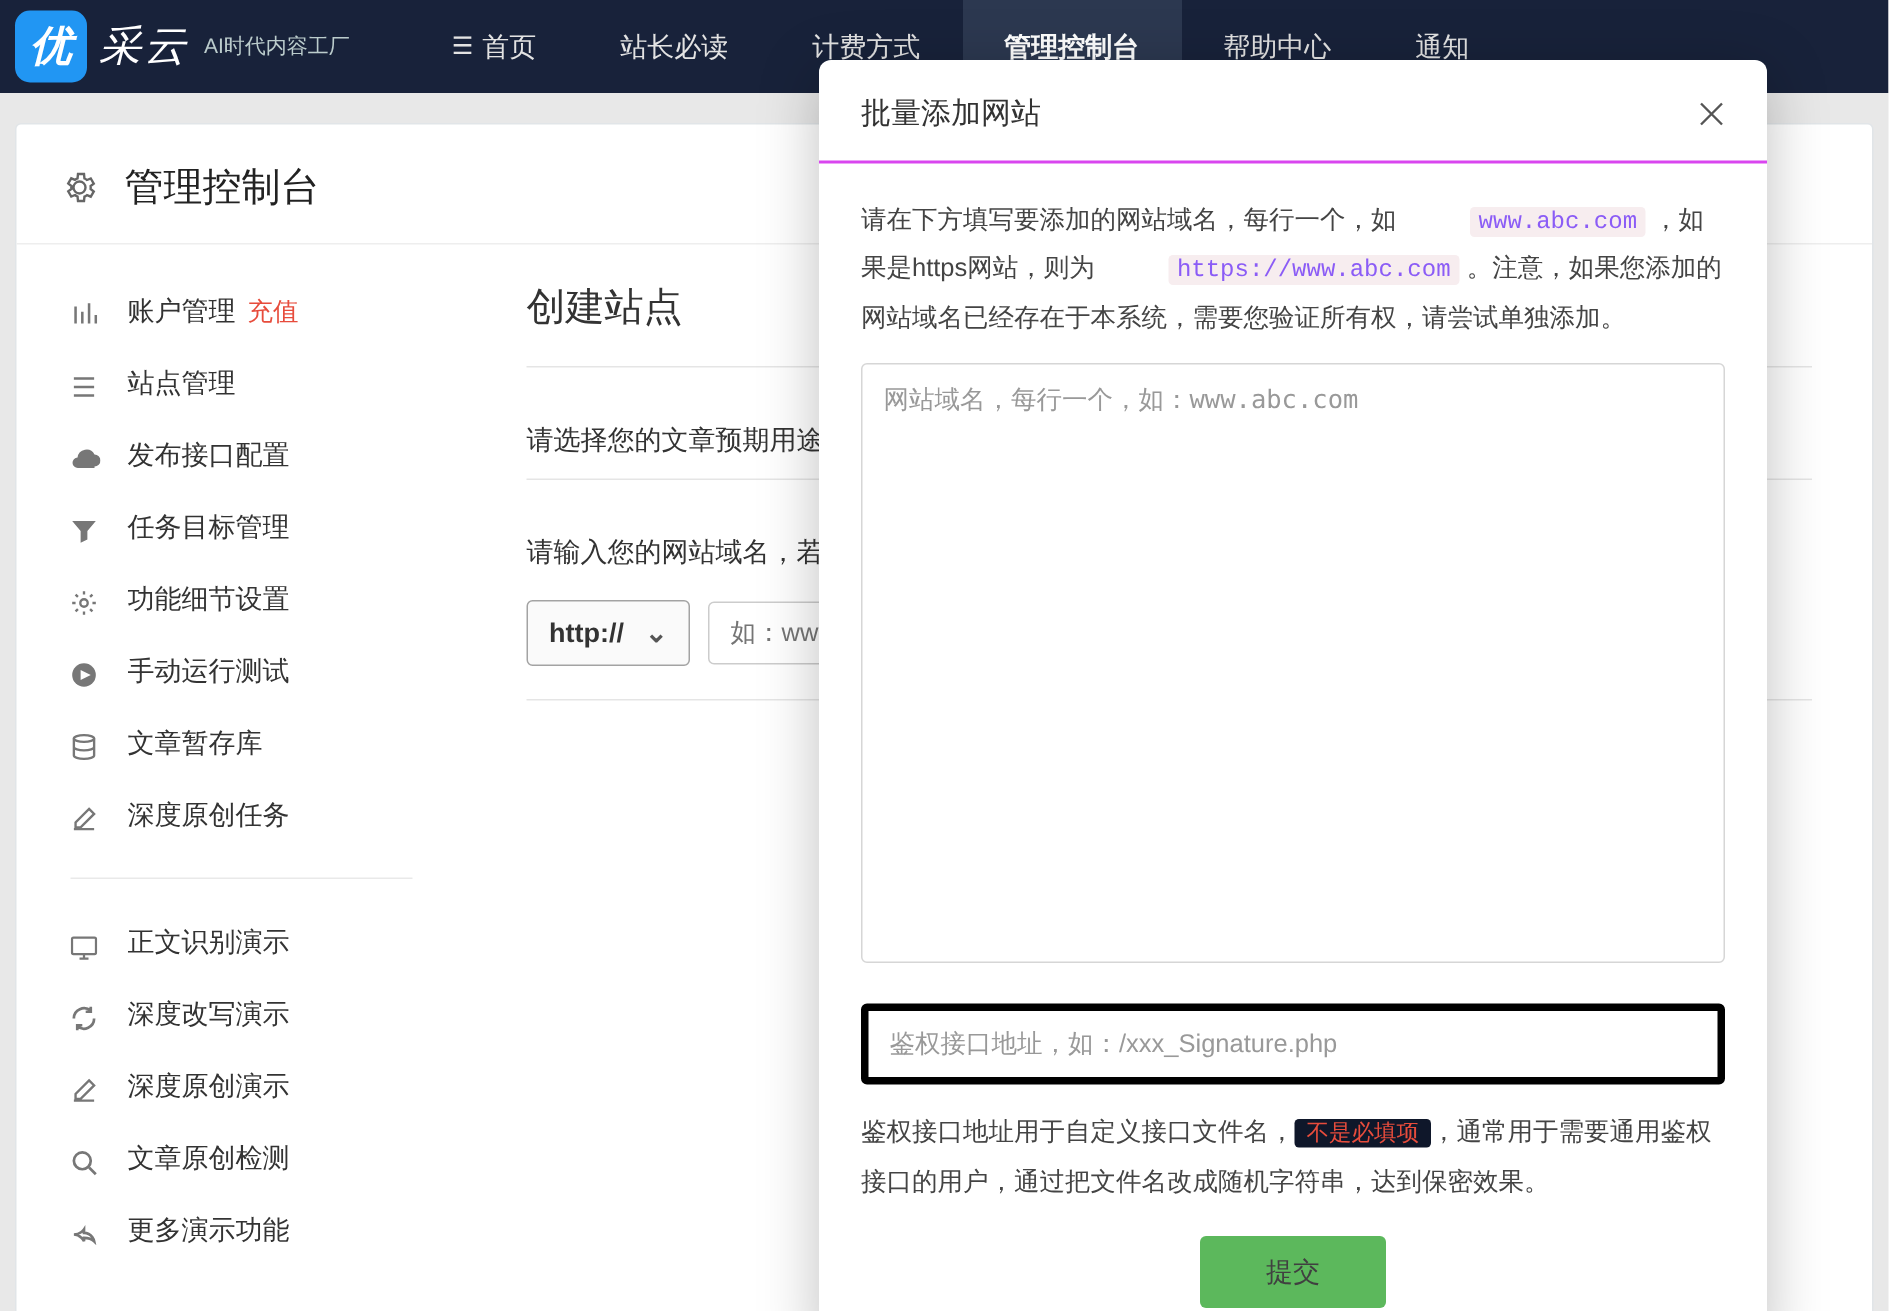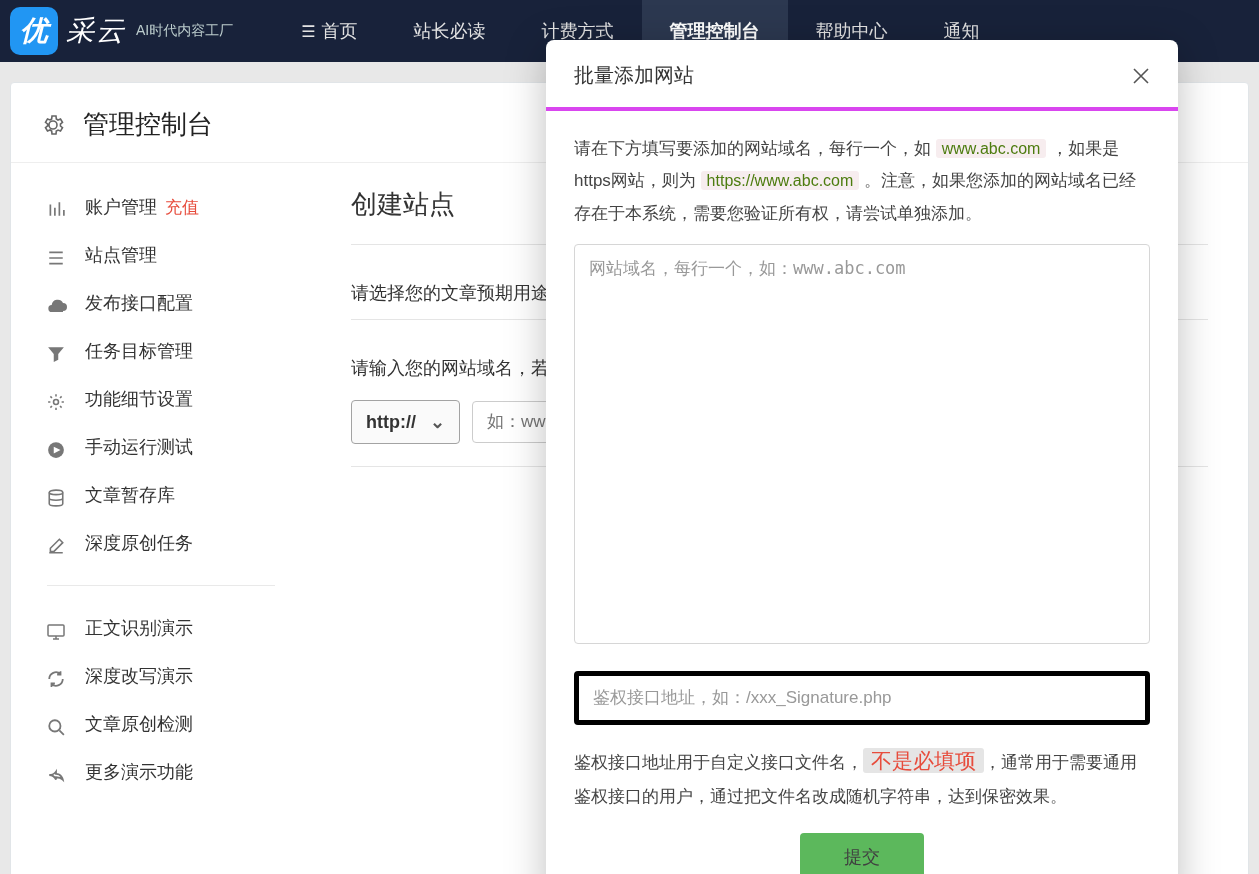--- a/index.html
+++ b/index.html
@@ -33,30 +33,30 @@
 .main h2 { font-size: 26px; font-weight: 400; color: #333; margin-bottom: 22px; }
 .main-hr { border-bottom: 1px solid #e5e5e5; margin-bottom: 22px; }
 .main-row { font-size: 18px; color: #333; padding: 14px 0; }
 .proto-sel { display: inline-flex; align-items: center; border: 1px solid #a3a3a3; border-radius: 4px; padding: 10px 14px; font-size: 18px; font-weight: 600; color: #333; margin-right: 12px; background: #fafafa; }
 .proto-sel .chev { margin-left: 14px; color: #555; }
 .domain-in { border: 1px solid #ccc; border-radius: 4px; padding: 10px 14px; font-size: 17px; color: #999; width: 320px; }
 
 
 .modal-backdrop { position: absolute; left: 0; right: 0; top: 0; bottom: 0; pointer-events: none; }
 .modal { position: absolute; left: 546px; top: 40px; width: 632px; background: #fff; border-radius: 8px; box-shadow: 0 8px 40px rgba(0,0,0,.25); padding: 0; pointer-events: auto; }
-.modal-head { display: flex; align-items: center; justify-content: space-between; padding: 22px 28px 18px 28px; border-bottom: 4px solid #d946ef; }
+.modal-head { display: flex; align-items: center; justify-content: space-between; padding: 22px 28px 18px 28px; border-bottom: 2px solid #d946ef; }
 .modal-title { font-size: 20px; color: #333; }
 .modal-close { width: 18px; height: 18px; cursor: pointer; color: #555; }
 .modal-body { padding: 22px 28px 26px 28px; font-size: 17px; color: #444; line-height: 1.9; }
-.code-inline { background: #f7edef; color: #4d7c0f; font-family: Liberation Sans, sans-serif; padding: 1px 6px; border-radius: 3px; font-size: 16px; }
+.code-inline { background: #f7edef; color: #8b5cf6; font-family: Liberation Mono, monospace; padding: 1px 6px; border-radius: 3px; font-size: 16px; margin-left: 44px; }
 .modal-textarea { width: 100%; height: 400px; border: 1px solid #d6d6d6; border-radius: 4px; margin-top: 14px; padding: 12px 14px; font-size: 17px; color: #c2410c; resize: none; outline: none; }
 .modal-textarea::placeholder { color: #999; }
 .auth-input { width: 100%; border: 5px solid #000000; border-radius: 4px; padding: 12px 14px; font-size: 17px; margin-top: 16px; outline: none; }
 .auth-input::placeholder { color: #999; }
-.tag-opt { background: #e5e5e5; color: #e74c3c; padding: 1px 8px; border-radius: 3px; font-size: 21px; }
+.tag-opt { background: #0f172a; color: #e74c3c; padding: 1px 8px; border-radius: 3px; font-size: 15px; }
 .submit-row { text-align: center; margin-top: 20px; }
 .submit-btn { background: #5cb85c; color: #404040; border: none; border-radius: 4px; padding: 12px 44px; font-size: 18px; cursor: pointer; }
 
 svg { display: block; }
 </style>
 </head>
 <body>
 
 <div class="topnav">
   <div class="logo-block">
@@ -178,20 +178,28 @@
             </span>
             <span>正文识别演示</span>
           </div>
           <div class="side-item">
             <span class="ico">
               <svg viewBox="0 0 16 16" width="18" height="18">
                 <path fill="none" stroke="currentColor" stroke-width="1.6" d="M2 8a6 6 0 0110-4.5M14 8a6 6 0 01-10 4.5M12 1v3h-3M4 15v-3h3"></path>
               </svg>
             </span>
             <span>深度改写演示</span>
+          </div>
+          <div class="side-item">
+            <span class="ico">
+              <svg viewBox="0 0 16 16" width="18" height="18">
+                <path fill="none" stroke="currentColor" stroke-width="1.4" d="M11 2l3 3-8 8H3v-3zM2 14h12"></path>
+              </svg>
+            </span>
+            <span>深度原创演示</span>
           </div>
           <div class="side-item">
             <span class="ico">
               <svg viewBox="0 0 16 16" width="18" height="18">
                 <circle cx="7" cy="7" r="5" fill="none" stroke="currentColor" stroke-width="1.6"></circle>
                 <path stroke="currentColor" stroke-width="1.6" d="M11 11l4 4"></path>
               </svg>
             </span>
             <span>文章原创检测</span>
           </div>

